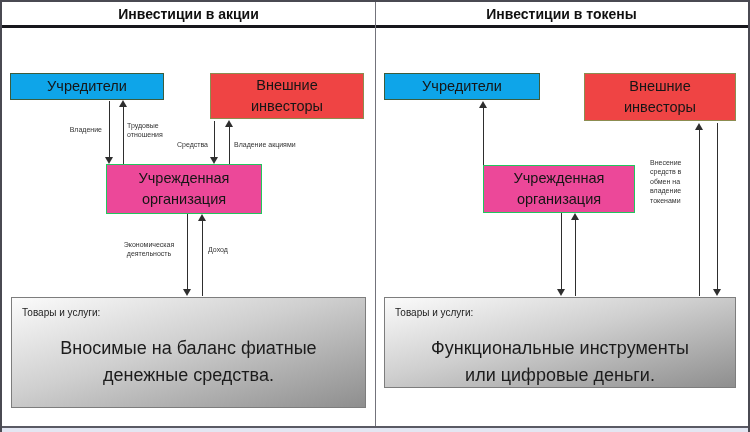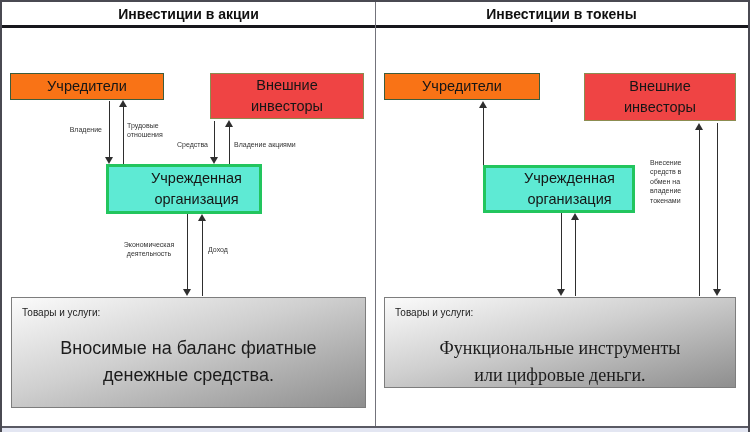--- a/index.html
+++ b/index.html
@@ -32,23 +32,23 @@
     background: #e3e6f2; border-top: 2px solid #5a5a64; z-index: 4;
   }
 
   .box {
     position: absolute;
     display: flex; align-items: center; justify-content: center;
     text-align: center;
     font-size: 14.5px; color: #161616;
     line-height: 1.45;
   }
-  .box.green  { background: #f97316; border: 1.5px solid #3c5c3c; justify-content: center; }
+  .box.green  { background: #0ea5e9; border: 1.5px solid #3c5c3c; justify-content: center; }
   .box.yellow { background: #ef4444; border: 1.5px solid #8c8c50; }
-  .box.cyan   { background: #5eead4; border: 3px solid #22c55e; justify-content: flex-end; }
+  .box.cyan   { background: #ec4899; border: 1px solid #22c55e; }
   .box.gray   {
     background: linear-gradient(to bottom right, #fbfbfb 0%, #cfcfcf 45%, #8e8e8e 100%);
     border: 1px solid #7d7d7d;
     display: block; text-align: left;
     padding: 8px 10px;
   }
   .box .box-text { display: inline-block; }
 
   .gray-title { font-size: 10px; color: #1c1c1c; }
   .gray-body  { font-size: 18px; color: #1c1c1c; text-align: center; margin: 14px auto 0 auto; line-height: 1.5; }
@@ -125,21 +125,21 @@
   <div class="box yellow" style="left:582px; top:71px; width:152px; height:48px;">
     <span class="box-text" style="max-width:100px;">Внешние инвесторы</span>
   </div>
 
   <div class="box cyan" style="left:481px; top:163px; width:152px; height:48px;">
     <span class="box-text" style="max-width:125px;">Учрежденная организация</span>
   </div>
 
   <div class="box gray" style="left:382px; top:295px; width:352px; height:91px;">
     <div class="gray-title">Товары и услуги:</div>
-    <div class="gray-body" style="max-width:270px;font-family:Liberation Serif, serif;">
+    <div class="gray-body" style="max-width:270px;">
       <div>Функциональные инструменты или цифровые деньги.</div>
     </div>
   </div>
 
   <div class="arrow up" style="left:477px; top:99px;  height:64px;"></div>
   <div class="arrow down" style="left:555px; top:211px; height:83px;"></div>
   <div class="arrow up" style="left:569px; top:211px; height:83px;"></div>
   <div class="arrow up" style="left:693px; top:121px; height:173px;"></div>
   <div class="arrow down" style="left:711px; top:121px; height:173px;"></div>
 

